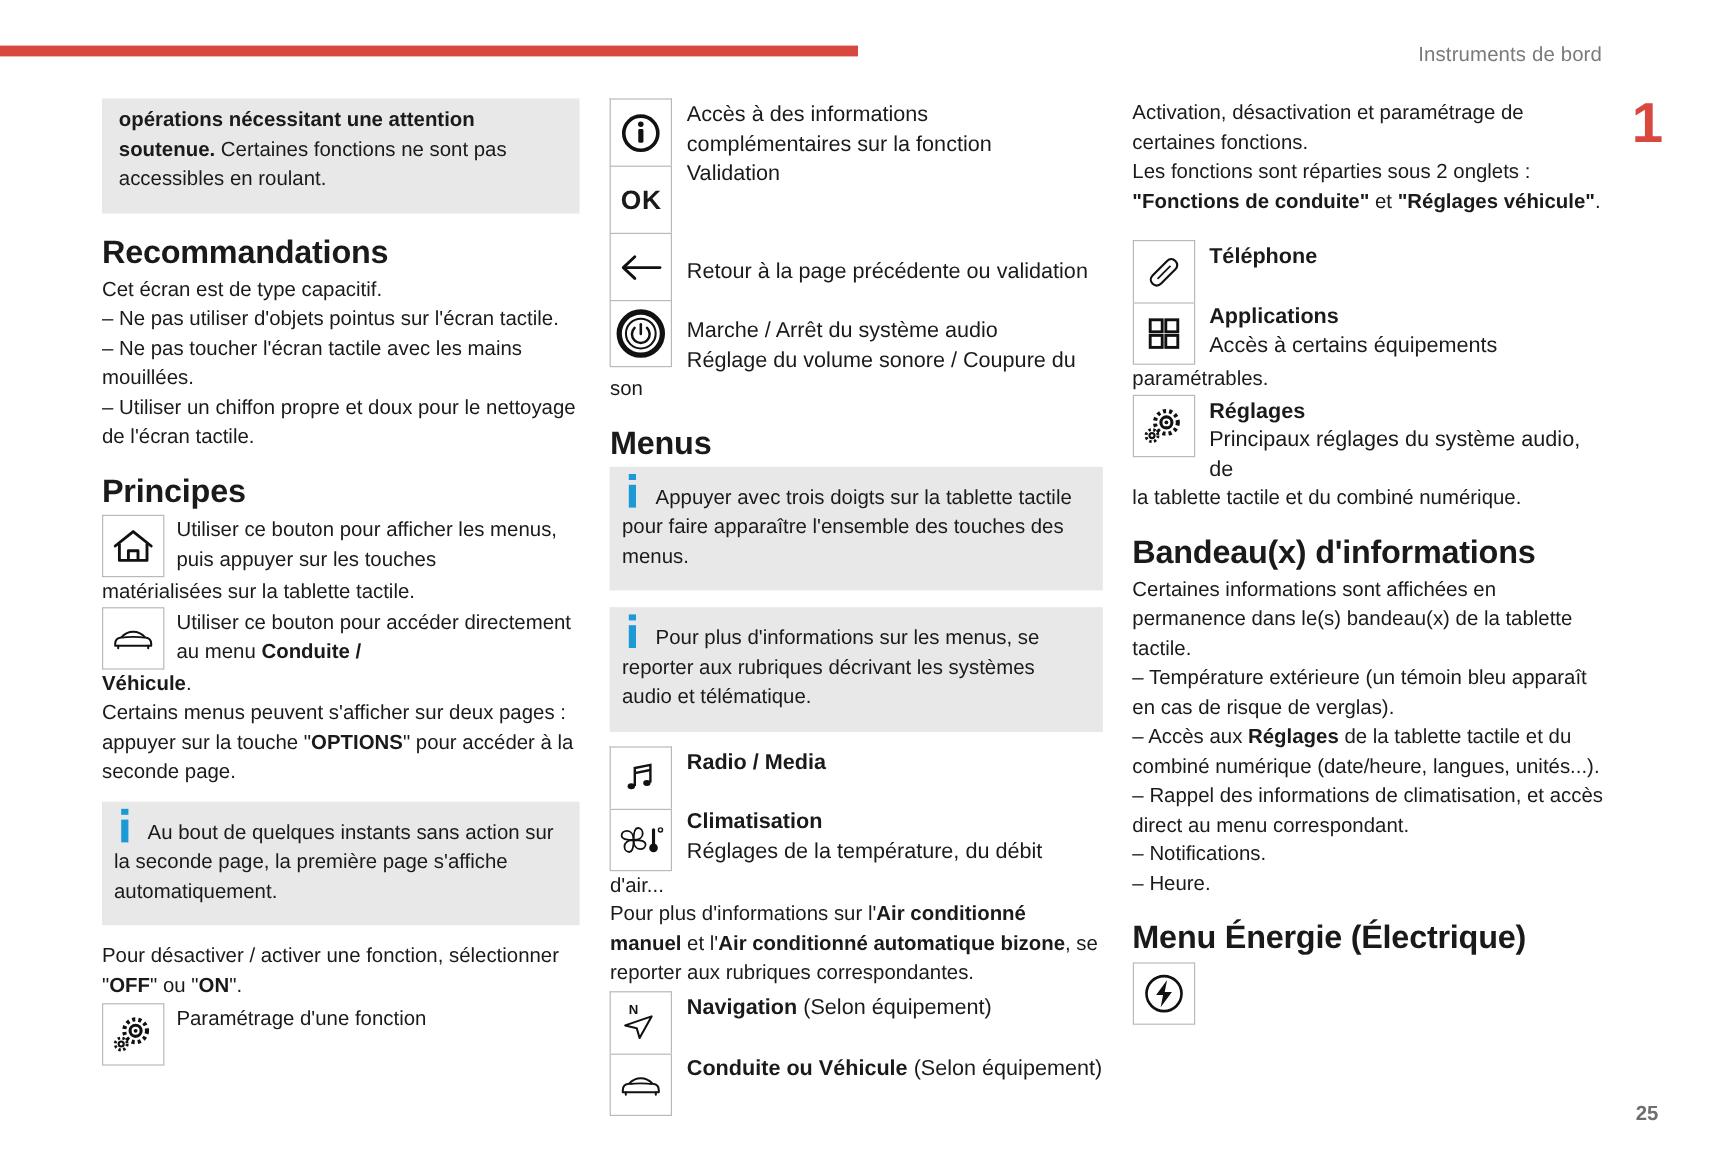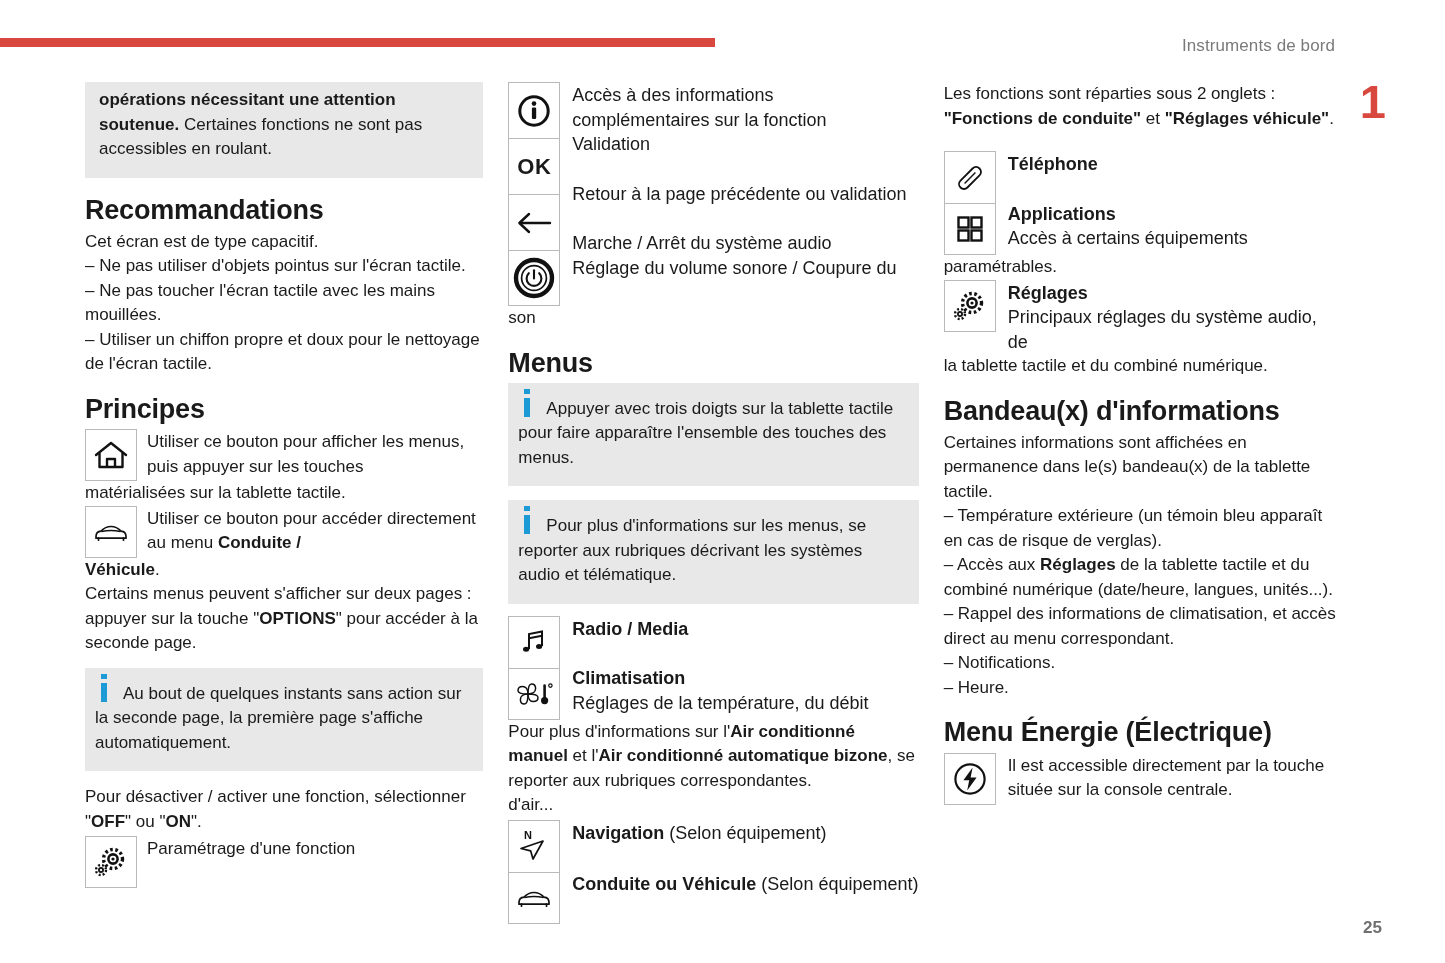--- a/index.html
+++ b/index.html
@@ -252,21 +252,21 @@
               <path d="M15.8 16.2 A7.4 7.4 0 1 0 26.2 16.2" fill="none" stroke="#111" stroke-width="2.1" stroke-linecap="round"></path>
             </svg>
           </span>
         </div>
       </div>
       <div style="flex:1;">
         <div class="flow" style="margin-top:1px;">Accès à des informations</div>
         <div class="flow">complémentaires sur la fonction</div>
         <div class="flow">Validation</div>
         <div class="flow" style="height:25px;">&nbsp;</div>
-        <div class="flow" style="white-space:nowrap;">Retour à la page précédente ou validation</div>
+        <div class="flow" style="white-space:nowrap;margin-top:32px;">Retour à la page précédente ou validation</div>
         <div class="flow" style="height:25px;">&nbsp;</div>
         <div class="flow">Marche / Arrêt du système audio</div>
         <div class="flow">Réglage du volume sonore / Coupure du</div>
       </div>
     </div>
     <p class="body">son</p>
 
     <h2 class="sec">Menus</h2>
 
     <div class="note" style="padding:14px 14px 16px 10px;">
@@ -305,26 +305,26 @@
           </span>
         </div>
       </div>
       <div style="flex:1;">
         <div class="flow b" style="margin-top:1px;">Radio / Media</div>
         <div class="flow" style="height:25px;">&nbsp;</div>
         <div class="flow b">Climatisation</div>
         <div class="flow">Réglages de la température, du débit</div>
       </div>
     </div>
+    <p class="body">d'air...</p>
+
     <p class="body">
       <span>Pour plus d'informations sur l'</span><span class="b">Air conditionné</span>
       <span class="b">manuel</span><span> et l'</span><span class="b">Air conditionné automatique bizone</span><span>, se reporter aux rubriques correspondantes.</span>
     </p>
-
-    <p class="body">d'air...</p>
 
     <div class="iconrow" style="gap:12px;margin-top:2px;">
       <div class="istack">
         <div class="ibox">
           <span>
             <svg width="40" height="38" viewBox="0 0 40 38">
               <text x="10" y="12" font-family="Liberation Sans, sans-serif" font-size="11" font-weight="bold" fill="#111">N</text>
               <path d="M7 21.5 L29 14 L19 32 L16.6 23.8 Z" fill="none" stroke="#111" stroke-width="1.7" stroke-linejoin="round"></path>
             </svg>
           </span>
@@ -346,20 +346,21 @@
         <div class="flow" style="height:27px;">&nbsp;</div>
         <div class="flow">
           <span class="b">Conduite ou Véhicule</span><span> (Selon équipement)</span>
         </div>
       </div>
     </div>
   </div>
 
   <div class="col col-3">
 
+    <p class="body">Activation, désactivation et paramétrage de certaines fonctions.</p>
     <p class="body">Les fonctions sont réparties sous 2 onglets :</p>
     <p class="body">
       <span class="b">"Fonctions de conduite"</span><span> et </span><span class="b">"Réglages véhicule"</span><span>.</span>
     </p>
 
     <div class="iconrow" style="gap:12px;margin-top:20px;">
       <div class="istack">
         <div class="ibox">
           <span>
             <svg width="34" height="34" viewBox="0 0 34 34">
@@ -424,17 +425,16 @@
     <h2 class="sec">Menu Énergie (Électrique)</h2>
     <div class="iconrow" style="gap:12px;">
       <div class="ibox">
         <span>
           <svg width="38" height="38" viewBox="0 0 38 38">
             <circle cx="19" cy="19" r="14.6" fill="none" stroke="#111" stroke-width="2.2"></circle>
             <path d="M21.6 7.6 L12.4 20.2 L18.2 20.2 L16.2 30.4 L25.6 17.6 L19.6 17.6 Z" fill="#111"></path>
           </svg>
         </span>
       </div>
-      <div class="txt" style="max-width:330px;">Il est accessible directement par la touche située sur la console centrale.</div>
     </div>
   </div>
 
 </div>
 
 </body></html>

